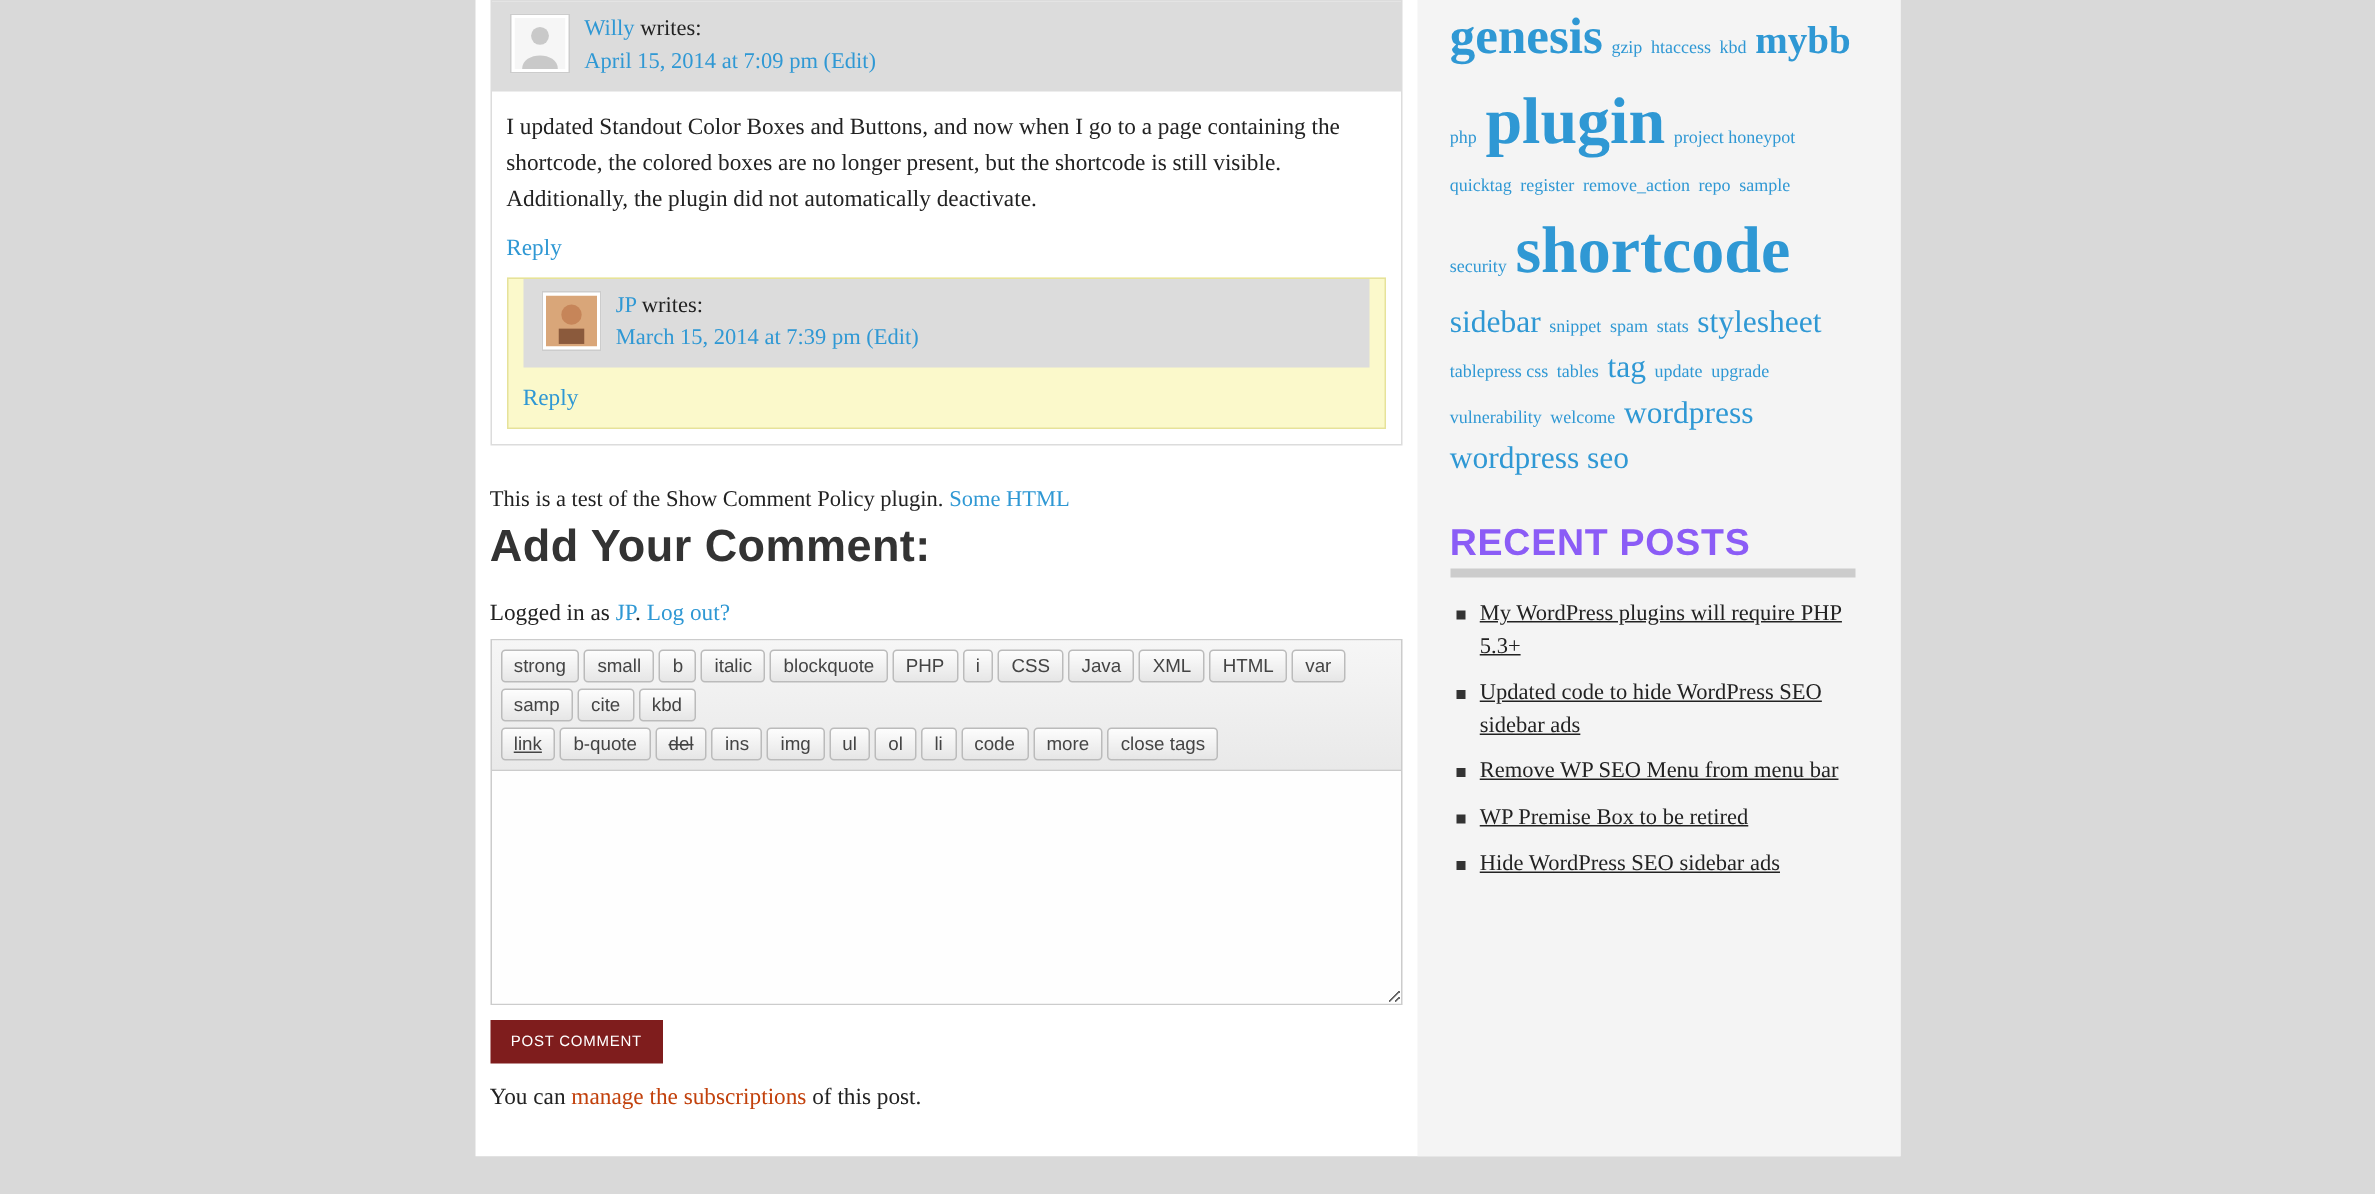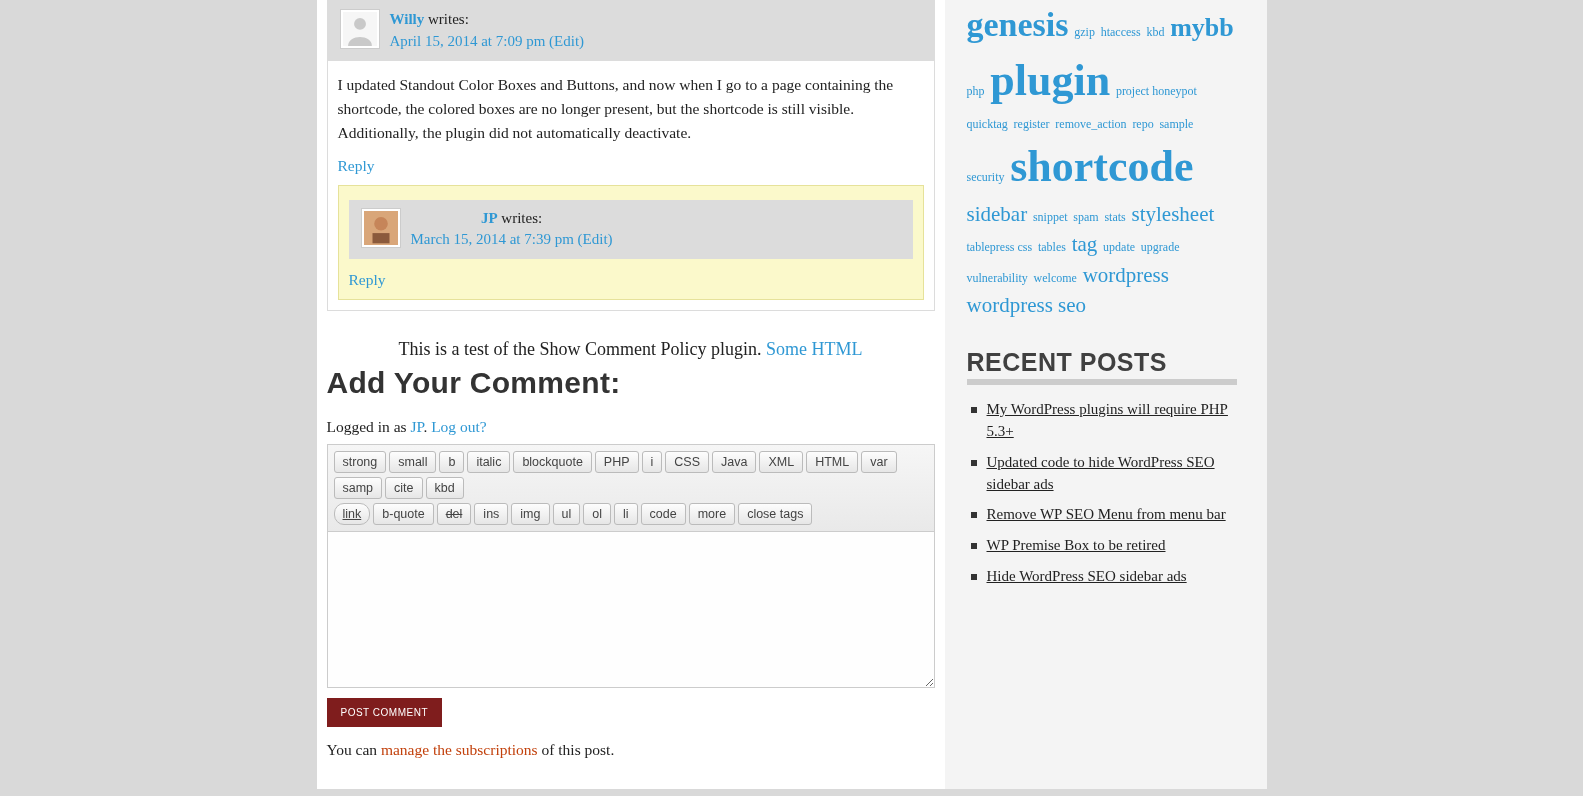--- a/index.html
+++ b/index.html
@@ -40,35 +40,34 @@
   width: 40px; height: 40px;
   background: #fff;
   border: 1px solid #ccc;
   flex: none;
   margin-right: 10px;
   display:flex; align-items:center; justify-content:center;
 }
 .avatar svg { width: 34px; height: 34px; }
 .comment-head-meta { line-height: 1.45; }
 .comment-head-meta a { color: #2f98d4; text-decoration: none; }
-.comment-head-meta .author { font-weight: bold; }
+.comment-head-meta .author { font-weight: normal; }
 .comment-body { line-height: 1.55; margin-bottom: 12px; font-size: 15.5px; }
 .reply-link { color: #2f98d4; text-decoration: none; font-size: 15.5px; }
 .reply-highlight {
   border: 1px solid #e6e29a;
   background: #fbf9cb;
   padding: 0 10px 10px 10px;
   margin-top: 10px;
 }
 .reply-highlight .comment-head {
   background: #dcdcdc;
-  margin: 14px 0 12px 0;
-  text-align: center;
-}
-.policy-line { margin: 28px 10px 4px 10px; font-size: 18px; text-align: center; }
+  margin: 0 0 12px 0;
+}
+.policy-line { margin: 28px 10px 4px 10px; font-size: 15px; }
 .policy-line a { color: #2f98d4; text-decoration: none; }
 .add-comment-h {
   font-family: 'Arial Narrow', Arial, sans-serif;
   font-stretch: condensed;
   font-size: 30px;
   color: #333;
   margin: 6px 10px 18px 10px;
   font-weight: 600;
   letter-spacing: 0.3px;
 }
@@ -87,21 +86,21 @@
   background: linear-gradient(#fdfdfd, #e6e6e6);
   border: 1px solid #bbb;
   border-radius: 3px;
   padding: 3px 8px;
   font-family: Arial, sans-serif;
   font-size: 12.5px;
   color: #444;
   margin: 0 3px 4px 0;
   cursor: pointer;
 }
-.qt-toolbar button.u { text-decoration: underline; border-radius: 10px; }
+.qt-toolbar button.u { text-decoration: underline; }
 .qt-toolbar button.s { text-decoration: line-through; }
 .comment-textarea {
   width: 100%;
   height: 155px;
   border: none;
   resize: both;
   padding: 8px;
   font-family: inherit;
   font-size: 14px;
   background: #fefefe;
@@ -126,21 +125,21 @@
 .tag-cloud { line-height: 1.45; font-family: Georgia, serif; }
 .tag-cloud a { color: #2f98d4; text-decoration: none; margin-right: 2px; display:inline; }
 .tag-s1 { font-size: 12px; }
 .tag-s3 { font-size: 21px; }
 .tag-s4 { font-size: 26px; font-weight: bold; }
 .tag-s5 { font-size: 34px; font-weight: bold; }
 .tag-s6 { font-size: 44px; font-weight: bold; }
 .sidebar-h {
   font-family: 'Arial Narrow', Arial, sans-serif;
   font-stretch: condensed;
-  color: #404040;
+  color: #8b5cf6;
   font-size: 25px;
   letter-spacing: 0.5px;
   margin: 28px 0 2px 0;
   font-weight: 600;
 }
 .sidebar-hr {
   height: 6px;
   background: #ccc;
   border: none;
   margin: 0 0 14px 0;

